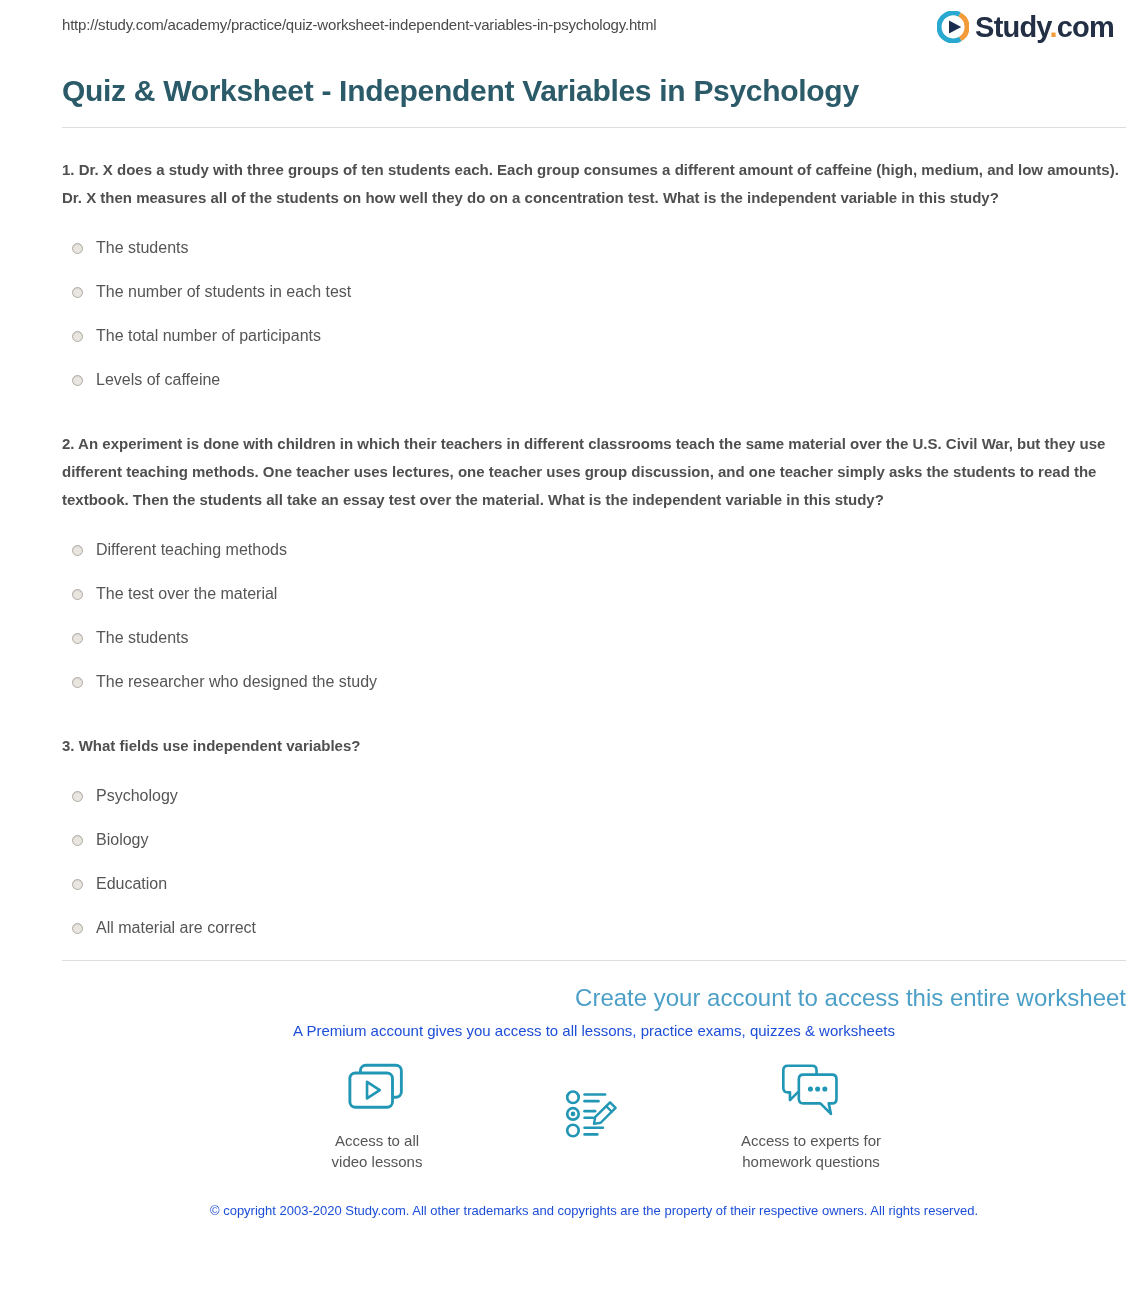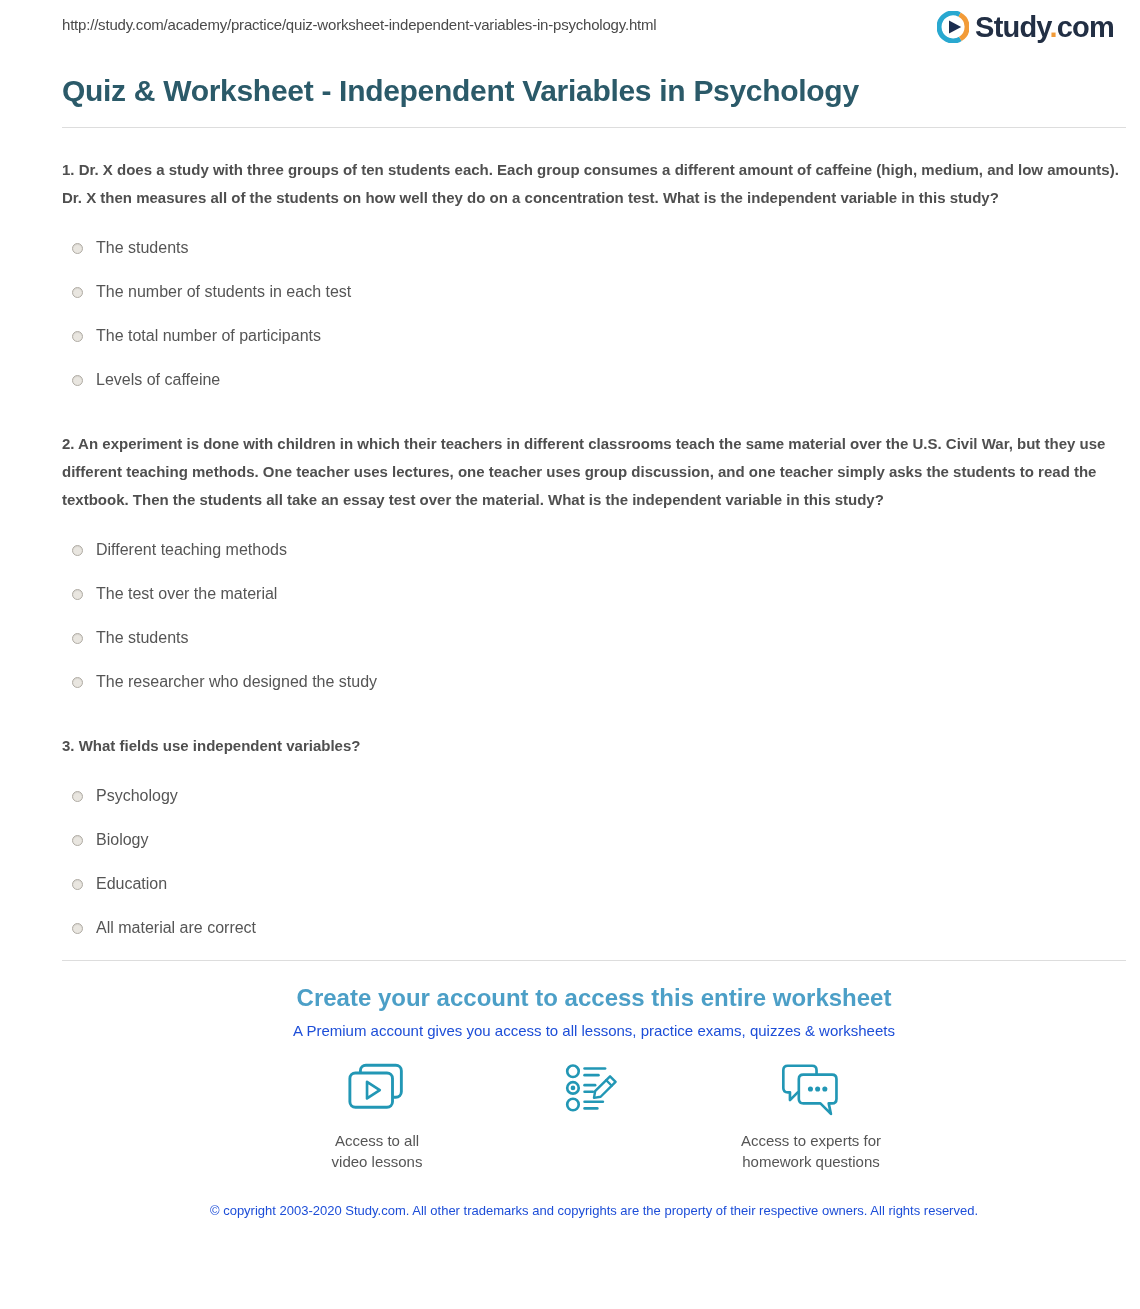--- a/index.html
+++ b/index.html
@@ -93,34 +93,36 @@
   
   .footer-rule {
     border: none;
     border-top: 1px solid #dddddd;
     margin: 10px 0 0;
   }
   .cta { text-align: center; padding-top: 22px; }
   .cta-title {
     margin: 0;
     font-size: 24px;
-    font-weight: bold;
+    font-weight: normal;
     color: #4c9fc7;
     line-height: 30px;
+    text-align: right;
   }
   .cta-subtitle {
     margin: 9px 0 0;
     font-size: 15px;
     color: #1d4ed8;
   }
 
   .features {
     display: flex;
     justify-content: center;
     margin-top: 22px;
+    align-items: center;
   }
   .feature { width: 217px; text-align: center; }
   .feature svg { display: inline-block; }
   .feature-label {
     margin-top: 9px;
     font-size: 15px;
     color: #555555;
     line-height: 21px;
   }
 

